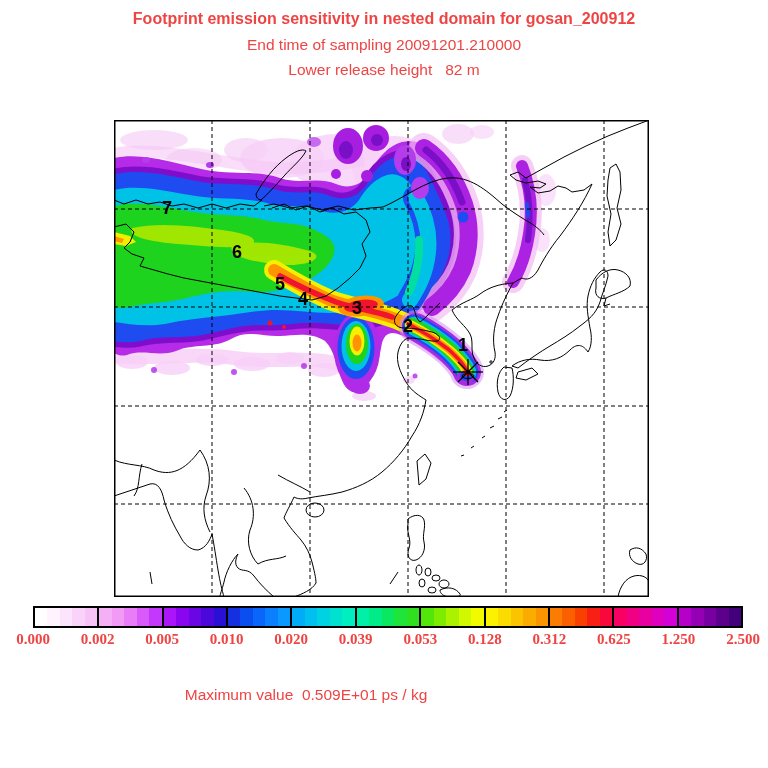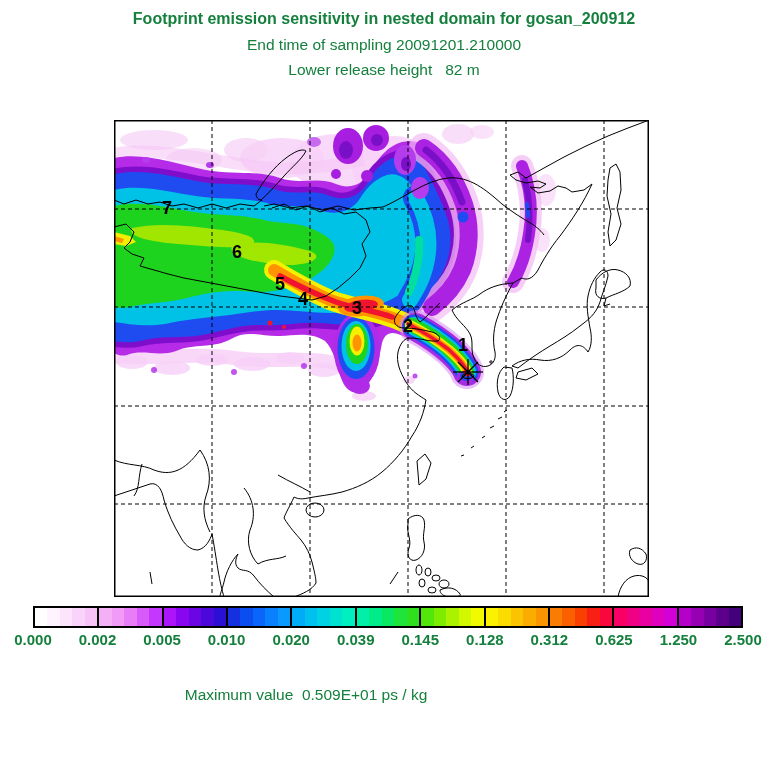--- a/index.html
+++ b/index.html
@@ -1,28 +1,28 @@
 <!DOCTYPE html>
 <html><head>
 <meta charset="utf-8">
 <style>
   html,body{margin:0;padding:0;background:#fff;}
   .page{position:relative;width:768px;height:768px;background:#ffffff;overflow:hidden;
-        font-family:"Liberation Sans","DejaVu Sans",sans-serif;color:#15803d;}
+        font-family:"Liberation Sans","DejaVu Sans",sans-serif;color:#ef4444;}
   .hline{position:absolute;left:0;width:768px;display:flex;justify-content:center;white-space:pre;}
   .h1{top:10px;font-size:16px;font-weight:bold;}
   .h2{top:36px;font-size:15.5px;gap:38px;}
   .h3{top:61px;font-size:15.5px;gap:72px;}
   .h4{top:85px;font-size:15.5px;}
   .mapwrap{position:absolute;left:114px;top:120px;width:535px;height:477px;}
   .cbar{position:absolute;left:33px;top:606px;width:710px;height:22px;display:flex;
         border:2px solid #000;box-sizing:border-box;}
   .cbar .seg{flex:1 1 0;border-right:2px solid #000;}
   .cbar .seg:last-child{border-right:none;}
-  .ticks{position:absolute;left:33px;top:631px;width:710px;height:18px;font-size:15px;font-weight:bold;}
+  .ticks{position:absolute;left:33px;top:631px;width:710px;height:18px;font-size:15px;font-weight:bold;font-family:Liberation Serif, serif;}
   .ticks span{position:absolute;transform:translateX(-50%);white-space:nowrap;}
   .units{position:absolute;left:33px;top:653px;width:710px;text-align:center;font-size:15.5px;}
   .maxline{position:absolute;left:0;top:686px;width:612px;text-align:center;font-size:15.5px;white-space:pre;}
 </style>
 </head>
 <body>
 
 <div class="page">
 
   <div class="hline h1"><span>Footprint emission sensitivity in nested domain for gosan_200912</span></div>
@@ -287,21 +287,21 @@
       <div class="seg" style="background: linear-gradient(to right, rgb(248, 0, 100) 0%, rgb(248, 0, 100) 20%, rgb(240, 0, 130) 20%, rgb(240, 0, 130) 40%, rgb(232, 0, 160) 40%, rgb(232, 0, 160) 60%, rgb(222, 0, 190) 60%, rgb(222, 0, 190) 80%, rgb(212, 0, 216) 80%, rgb(212, 0, 216) 100%);"></div>
       <div class="seg" style="background: linear-gradient(to right, rgb(180, 0, 200) 0%, rgb(180, 0, 200) 20%, rgb(150, 0, 180) 20%, rgb(150, 0, 180) 40%, rgb(120, 0, 160) 40%, rgb(120, 0, 160) 60%, rgb(92, 0, 140) 60%, rgb(92, 0, 140) 80%, rgb(66, 0, 122) 80%, rgb(66, 0, 122) 100%);"></div>
     </div>
   <div class="ticks" id="cbticks">
       <span style="left: 0%;">0.000</span>
       <span style="left: 9.09091%;">0.002</span>
       <span style="left: 18.1818%;">0.005</span>
       <span style="left: 27.2727%;">0.010</span>
       <span style="left: 36.3636%;">0.020</span>
       <span style="left: 45.4545%;">0.039</span>
-      <span style="left: 54.5455%;">0.145</span>
+      <span style="left: 54.5455%;">0.053</span>
       <span style="left: 63.6364%;">0.128</span>
       <span style="left: 72.7273%;">0.312</span>
       <span style="left: 81.8182%;">0.625</span>
       <span style="left: 90.9091%;">1.250</span>
       <span style="left: 100%;">2.500</span>
     </div>
   <div class="maxline"><span>Maximum value  0.509E+01 ps / kg</span></div>
 
 </div>
 

